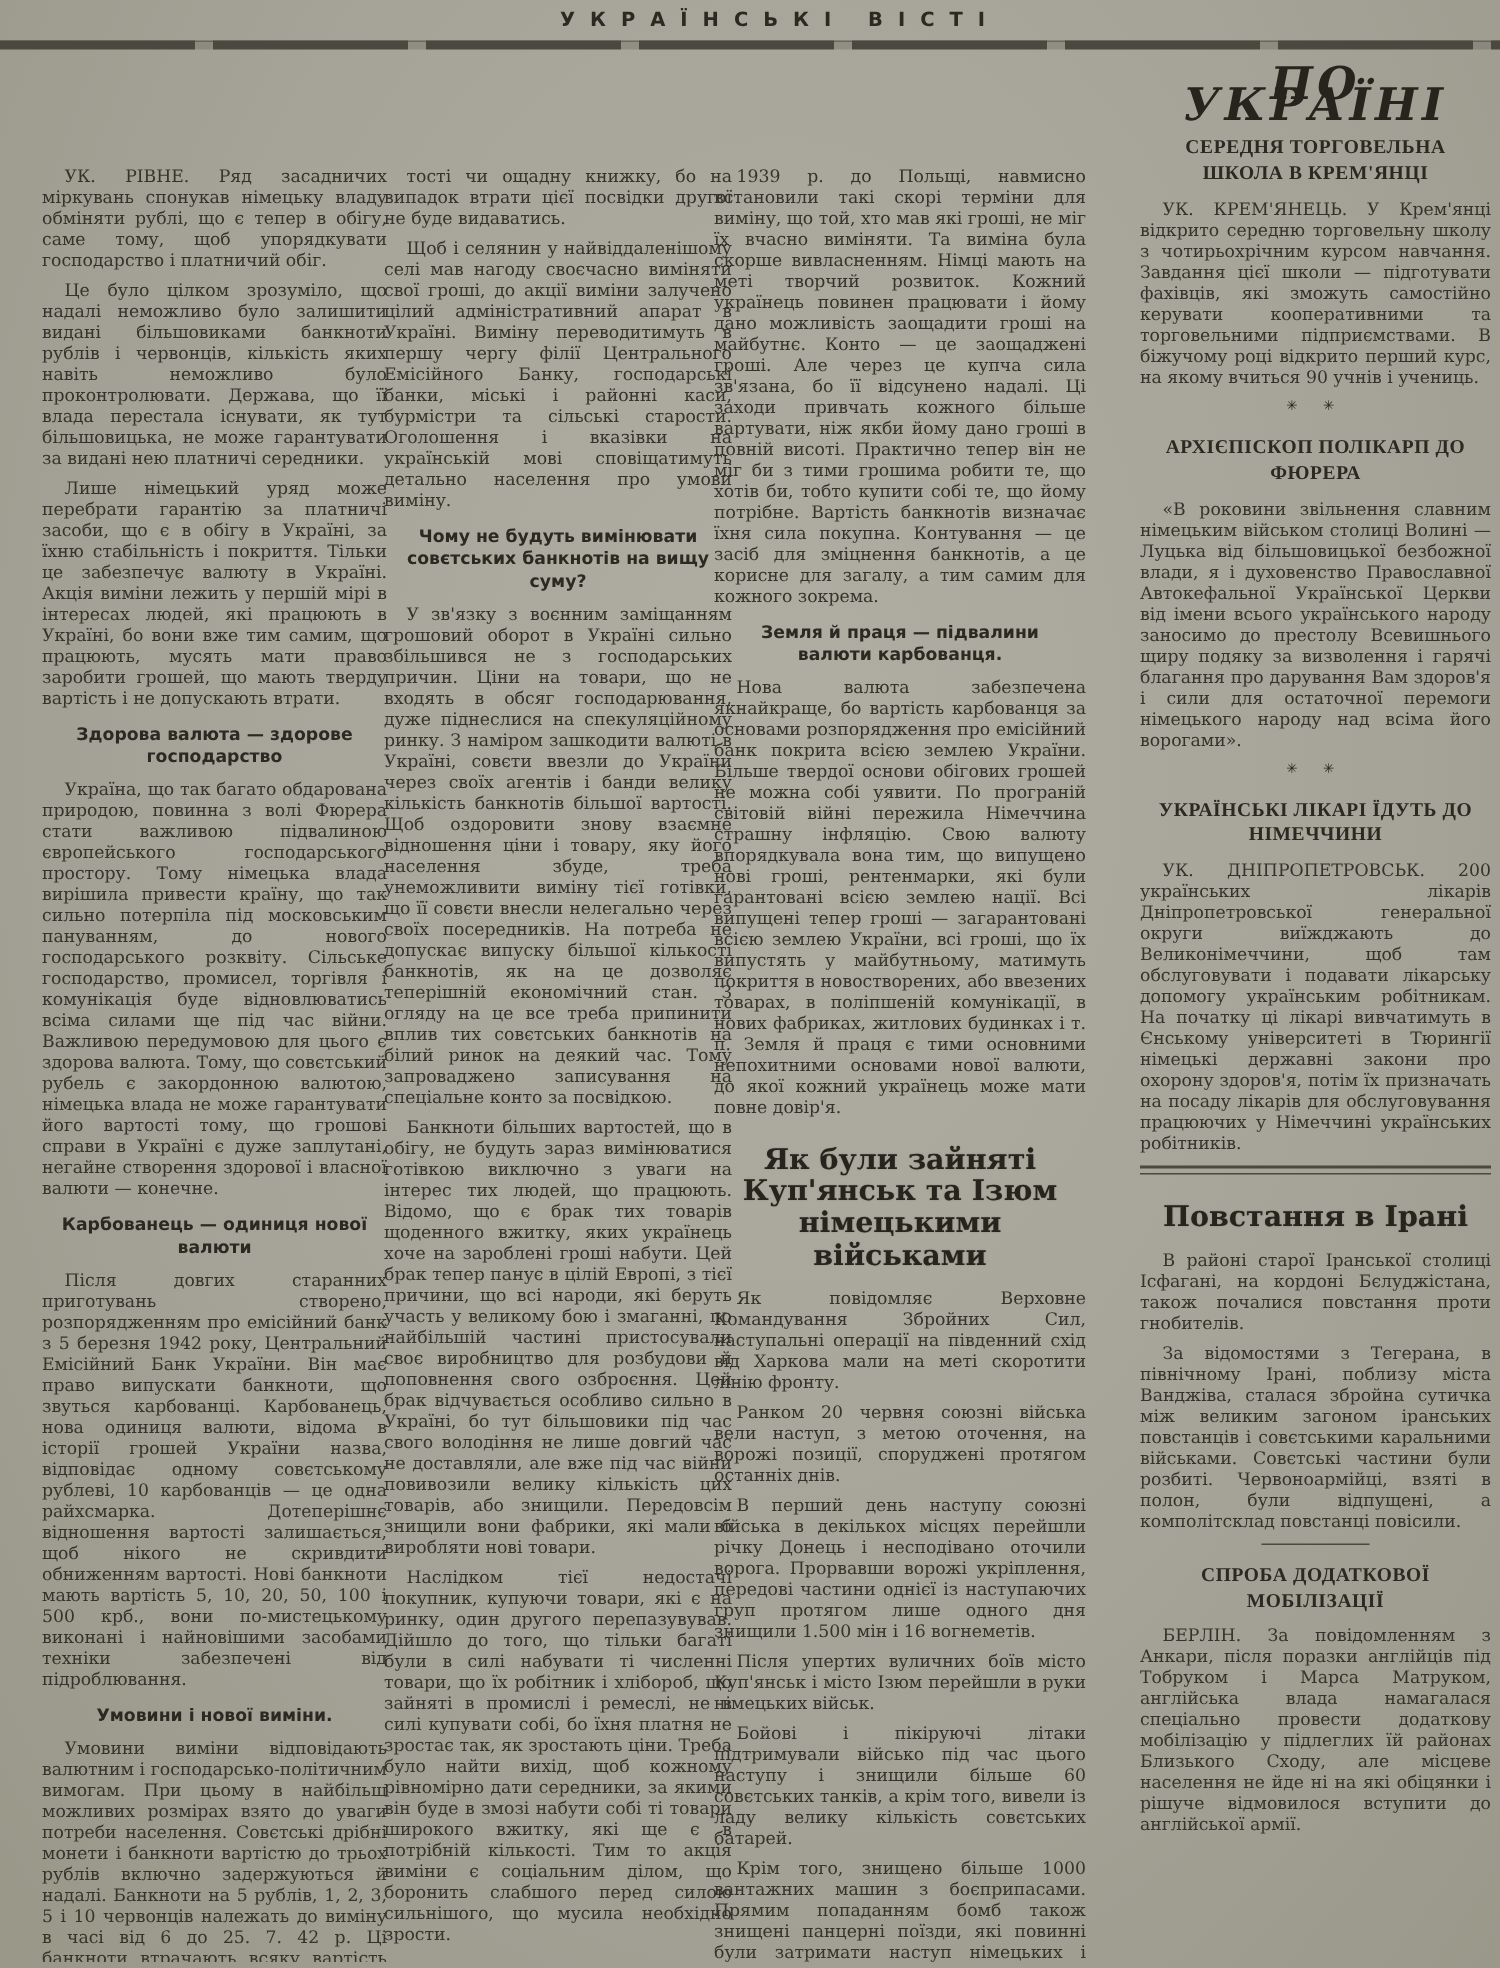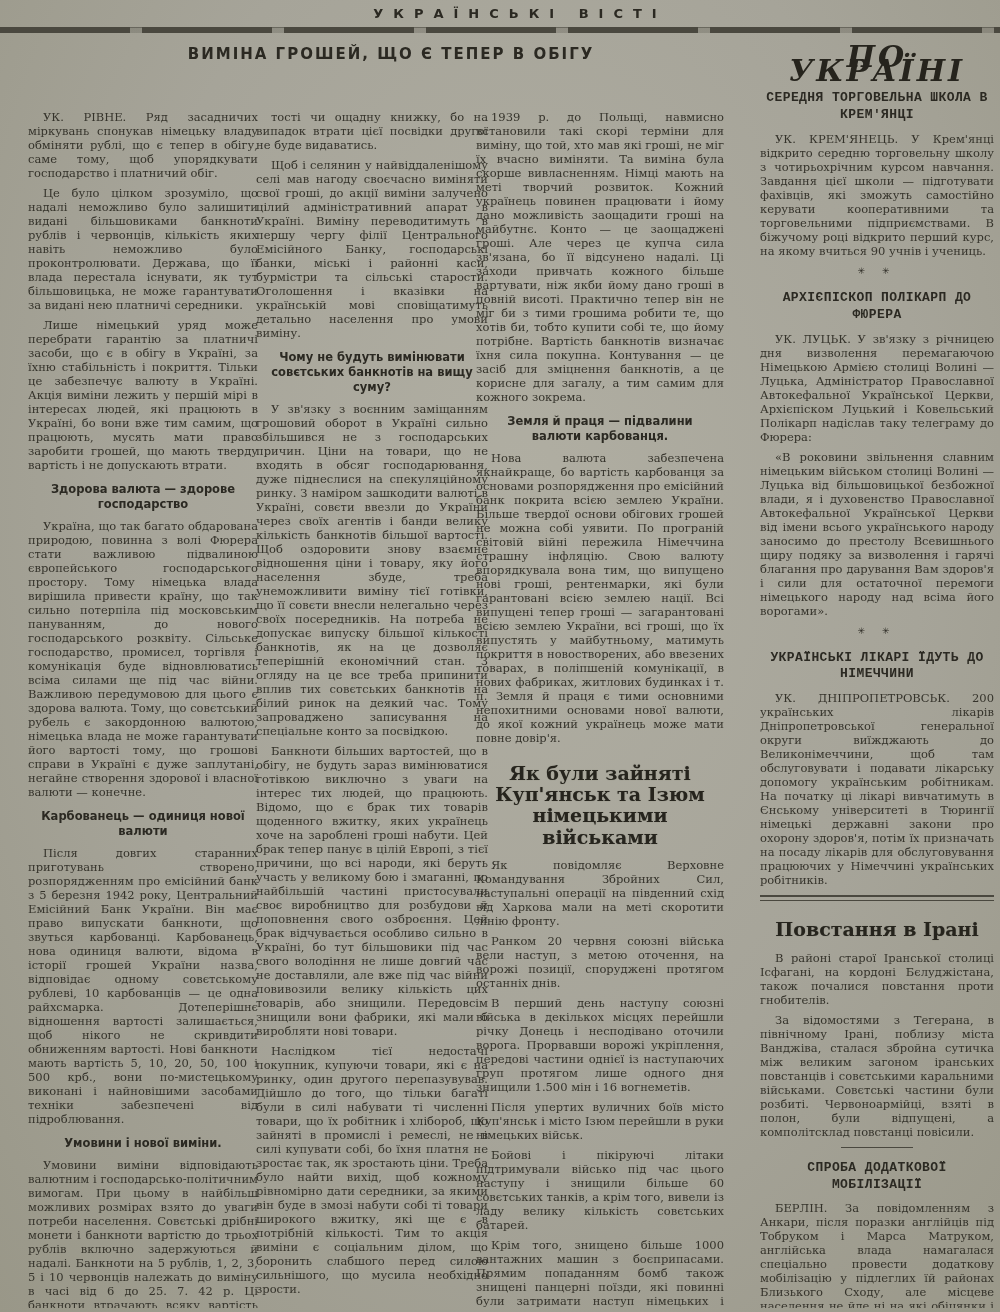--- a/index.html
+++ b/index.html
@@ -28,38 +28,37 @@
     font-size:11.5px;line-height:14px;overflow:hidden;}
   #col1{left:28px;width:230px;}
   #col2{left:256px;width:232px;}
   #col3{left:476px;width:248px;}
   #col4{left:760px;width:234px;top:34px;}
   .para{margin:0 0 6px 0;text-indent:15px;}
   .subhead{font-family:"DejaVu Sans",sans-serif;font-weight:bold;font-size:11.5px;
     text-align:center;text-indent:0;margin:10px 6px 7px 6px;line-height:1.3;color:#2b2922;}
   .headline-serif{font-weight:bold;font-size:19px;line-height:1.12;text-align:center;
     text-indent:0;margin:18px 0 10px 0;color:#26241d;text-shadow:0 0 1px rgba(38,36,29,.3);}
-  .head-caps{font-family:Liberation Mono, monospace;font-weight:bold;font-size:13px;
+  .head-caps{font-family:Liberation Serif, serif;font-weight:bold;font-size:13px;
     line-height:1.3;text-align:center;text-indent:0;margin:12px 2px 8px 2px;color:#2b2922;letter-spacing:.4px;}
   .banner-italic{font-style:italic;font-weight:bold;font-size:30px;letter-spacing:3px;
     text-align:center;text-indent:0;margin:16px 0 12px 0;color:#26241d;}
   .stars{text-align:center;font-size:9px;letter-spacing:7px;margin:2px 0 4px 0;color:#2b2922;text-indent:0;}
   .rule-double{height:3px;border-top:2px solid #4a483f;border-bottom:1px solid #4a483f;margin:8px 0;}
   .rule-short{width:72px;border-top:1px solid #4a483f;margin:8px auto;}
 </style>
 </head>
 <body>
 
 <div class="page">
   <div class="masthead-title">УКРАЇНСЬКІ ВІСТІ</div>
   <div class="page-number">3</div>
   <div class="masthead-rule"></div>
 
   <div class="lead">
-    <div class="lead-sub">ВИМІНА ГРОШЕЙ, ЩО Є ТЕПЕР В ОБІГУ</div>
   </div>
 
   <div class="col" id="col1">
       <p class="para">УК. РІВНЕ. Ряд засадничих міркувань спонукав німецьку владу обміняти рублі, що є тепер в обігу, саме тому, щоб упорядкувати господарство і платничий обіг.</p>
       <p class="para">Це було цілком зрозуміло, що надалі неможливо було залишити видані більшовиками банкноти рублів і червонців, кількість яких навіть неможливо було проконтролювати. Держава, що її влада перестала існувати, як тут більшовицька, не може гарантувати за видані нею платничі середники.</p>
       <p class="para">Лише німецький уряд може перебрати гарантію за платничі засоби, що є в обігу в Україні, за їхню стабільність і покриття. Тільки це забезпечує валюту в Україні. Акція виміни лежить у першій мірі в інтересах людей, які працюють в Україні, бо вони вже тим самим, що працюють, мусять мати право заробити грошей, що мають тверду вартість і не допускають втрати.</p>
       <div class="subhead">Здорова валюта — здорове господарство</div>
       <p class="para">Україна, що так багато обдарована природою, повинна з волі Фюрера стати важливою підвалиною європейського господарського простору. Тому німецька влада вирішила привести країну, що так сильно потерпіла під московським пануванням, до нового господарського розквіту. Сільське господарство, промисел, торгівля і комунікація буде відновлюватись всіма силами ще під час війни. Важливою передумовою для цього є здорова валюта. Тому, що совєтський рубель є закордонною валютою, німецька влада не може гарантувати його вартості тому, що грошові справи в Україні є дуже заплутані, негайне створення здорової і власної валюти — конечне.</p>
       <div class="subhead">Карбованець — одиниця нової валюти</div>
       <p class="para">Після довгих старанних приготувань створено, розпорядженням про емісійний банк з 5 березня 1942 року, Центральний Емісійний Банк України. Він має право випускати банкноти, що звуться карбованці. Карбованець, нова одиниця валюти, відома в історії грошей України назва, відповідає одному совєтському рублеві, 10 карбованців — це одна райхсмарка. Дотеперішнє відношення вартості залишається, щоб нікого не скривдити обниженням вартості. Нові банкноти мають вартість 5, 10, 20, 50, 100 і 500 крб., вони по-мистецькому виконані і найновішими засобами техніки забезпечені від підроблювання.</p>
@@ -86,21 +85,20 @@
       <p class="para">Після упертих вуличних боїв місто Куп'янськ і місто Ізюм перейшли в руки німецьких військ.</p>
       <p class="para">Бойові і пікіруючі літаки підтримували військо під час цього наступу і знищили більше 60 совєтських танків, а крім того, вивели із ладу велику кількість совєтських батарей.</p>
       <p class="para">Крім того, знищено більше 1000 вантажних машин з боєприпасами. Прямим попаданням бомб також знищені панцерні поїзди, які повинні були затримати наступ німецьких і румунських військ. Німецька авіація в цих боях знищила 177 совєтських літаків.</p>
     </div>
   <div class="col" id="col4">
       <div class="banner-italic">ПО УКРАЇНІ</div>
       <div class="head-caps">СЕРЕДНЯ ТОРГОВЕЛЬНА ШКОЛА В КРЕМ'ЯНЦІ</div>
       <p class="para">УК. КРЕМ'ЯНЕЦЬ. У Крем'янці відкрито середню торговельну школу з чотирьохрічним курсом навчання. Завдання цієї школи — підготувати фахівців, які зможуть самостійно керувати кооперативними та торговельними підприємствами. В біжучому році відкрито перший курс, на якому вчиться 90 учнів і учениць.</p>
       <div class="stars">✳ ✳</div>
       <div class="head-caps">АРХІЄПІСКОП ПОЛІКАРП ДО ФЮРЕРА</div>
-      <p class="para">УК. ЛУЦЬК. У зв'язку з річницею дня визволення перемагаючою Німецькою Армією столиці Волині — Луцька, Адміністратор Православної Автокефальної Української Церкви, Архієпіском Луцький і Ковельський Полікарп надіслав таку телеграму до Фюрера:</p>
       <p class="para">«В роковини звільнення славним німецьким військом столиці Волині — Луцька від більшовицької безбожної влади, я і духовенство Православної Автокефальної Української Церкви від імени всього українського народу заносимо до престолу Всевишнього щиру подяку за визволення і гарячі благання про дарування Вам здоров'я і сили для остаточної перемоги німецького народу над всіма його ворогами».</p>
       <div class="stars">✳ ✳</div>
       <div class="head-caps">УКРАЇНСЬКІ ЛІКАРІ ЇДУТЬ ДО НІМЕЧЧИНИ</div>
       <p class="para">УК. ДНІПРОПЕТРОВСЬК. 200 українських лікарів Дніпропетровської генеральної округи виїжджають до Великонімеччини, щоб там обслуговувати і подавати лікарську допомогу українським робітникам. На початку ці лікарі вивчатимуть в Єнському університеті в Тюрингії німецькі державні закони про охорону здоров'я, потім їх призначать на посаду лікарів для обслуговування працюючих у Німеччині українських робітників.</p>
       <div class="rule-double"></div>
       <div class="headline-serif">Повстання в Ірані</div>
       <p class="para">В районі старої Іранської столиці Ісфагані, на кордоні Бєлуджістана, також почалися повстання проти гнобителів.</p>
       <p class="para">За відомостями з Тегерана, в північному Ірані, поблизу міста Ванджіва, сталася збройна сутичка між великим загоном іранських повстанців і совєтськими каральними військами. Совєтські частини були розбиті. Червоноармійці, взяті в полон, були відпущені, а комполітсклад повстанці повісили.</p>
       <div class="rule-short"></div>
       <div class="head-caps">СПРОБА ДОДАТКОВОЇ МОБІЛІЗАЦІЇ</div>

